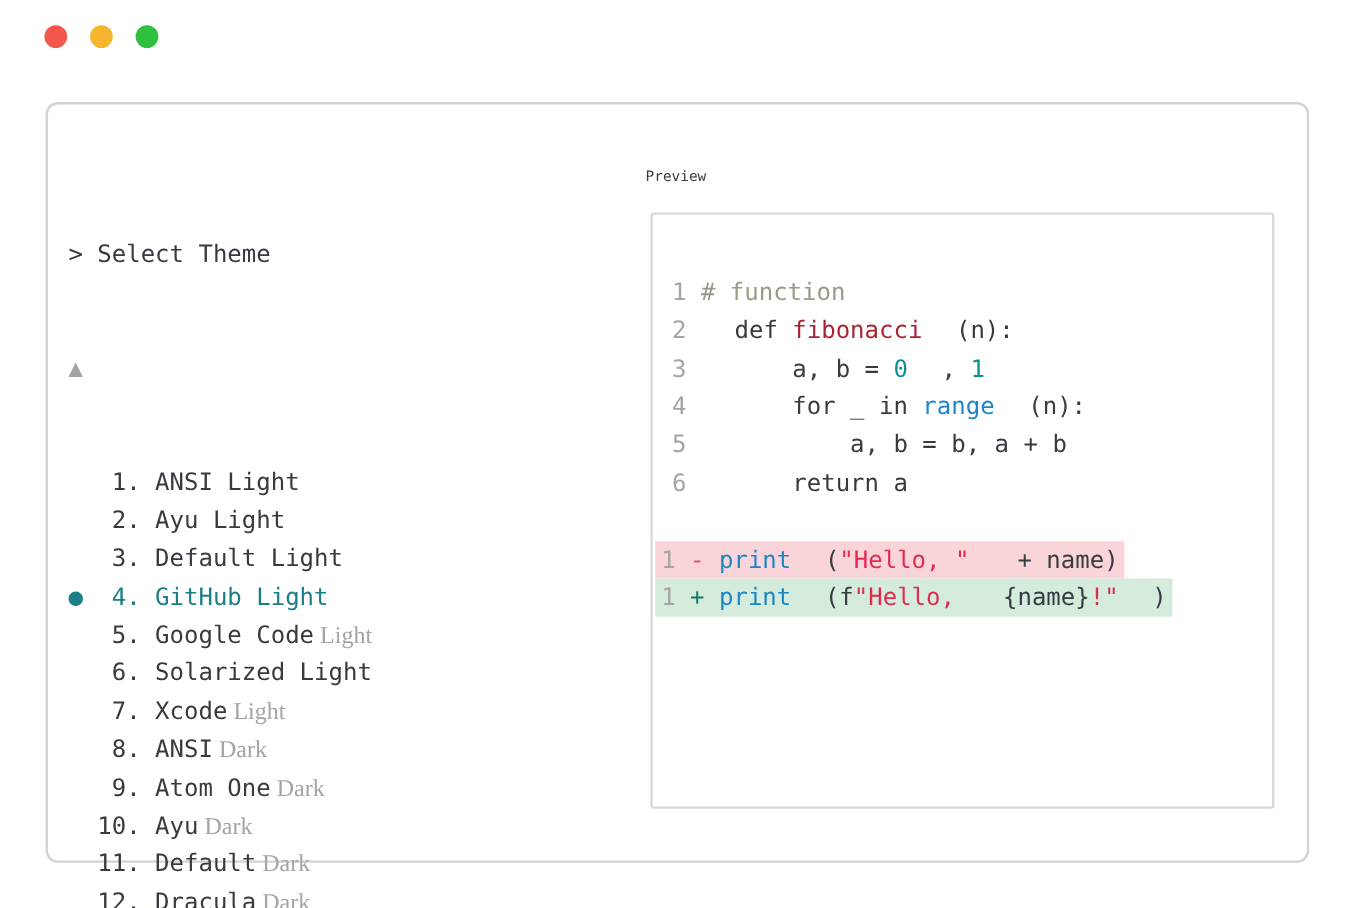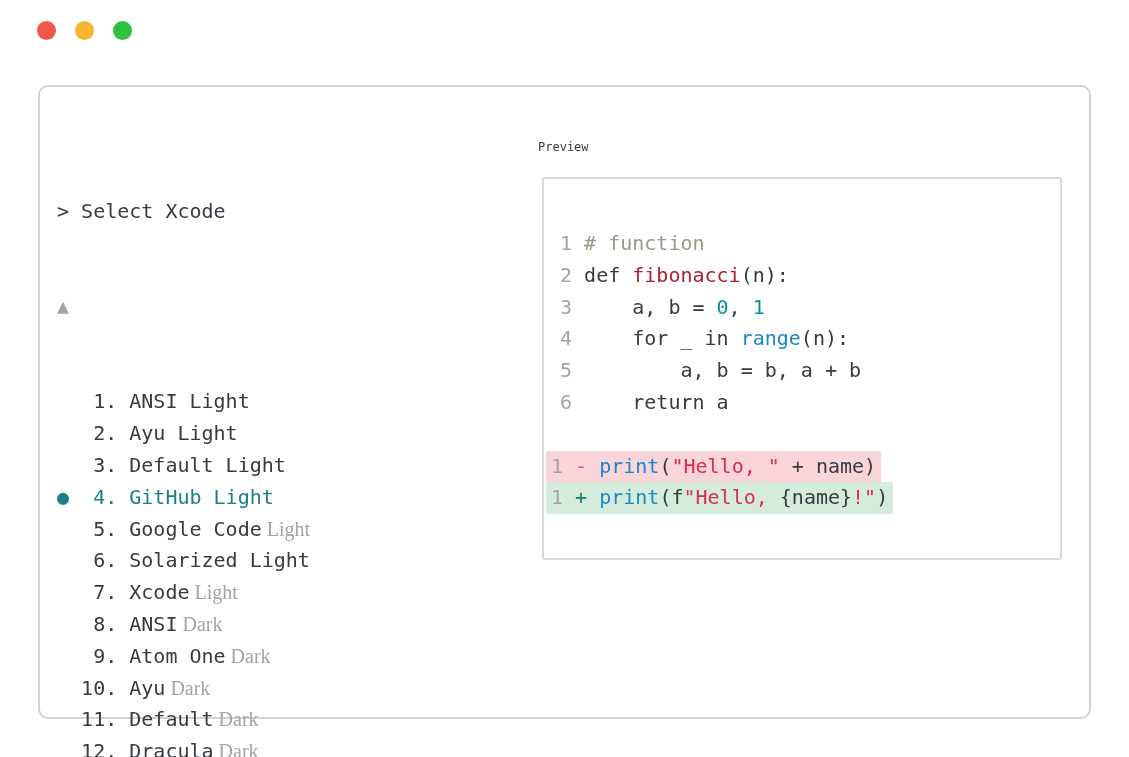--- a/index.html
+++ b/index.html
@@ -27,28 +27,28 @@
         white-space:pre;color:var(--plain);}
   .row{height:31.8px;}
   .row.prompt{color:var(--plain);}
   .row.arrow.up{color:var(--dim);}
   .bullet{color:var(--accent);}
   .dimtxt{color:var(--dim);font-family:Liberation Serif, serif;}
   .item.selected .num,.item.selected .nm{color:var(--accent);}
 
   .preview-label{position:absolute;left:498px;top:45px;font-size:12px;
                  line-height:31.8px;color:var(--plain);white-space:pre;}
-  .preview-box{position:absolute;left:502px;top:90px;width:520px;height:383px;
+  .preview-box{position:absolute;left:502px;top:90px;width:520px;height:497px;
                box-sizing:border-box;border:2px solid var(--preview_border);
                border-radius:3px;background:#fff;overflow:hidden;}
   #code{padding:49px 0 0 16px;font-size:20px;line-height:31.8px;white-space:pre;
         color:var(--plain);}
   .cl{height:31.8px;}
   .ln{color:var(--dim);}
-  .tok-plain{color:var(--plain);}
+  .tok-plain{color:var(--plain);margin-left:28px;}
   .tok-comment{color:var(--comment);}
   .tok-func{color:var(--func);margin-top:44px;}
   .tok-number{color:var(--number);}
   .tok-builtin{color:var(--builtin);}
   .tok-string{color:var(--string);}
   .tok-minus{color:var(--minus);}
   .tok-plus{color:var(--plus);}
   .dhl{display:inline-block;margin-left:-14px;padding:0 5px;border-radius:1px;}
   .dhl.removed{background:var(--removed_bg);}
   .dhl.added{background:var(--added_bg);}
@@ -58,21 +58,21 @@
 
 <div class="traffic">
   <span class="dot red"></span>
   <span class="dot yellow"></span>
   <span class="dot green"></span>
 </div>
 
 <div class="dialog">
 
   <div class="term">
-    <div class="row prompt"><span>&gt;</span> <span>Select Xcode</span></div>
+    <div class="row prompt"><span>&gt;</span> <span>Select Theme</span></div>
     <div class="row arrow up">▲</div>
     <div id="theme-list"><div class="row item"><span class="bullet">  </span><span class="num"> 1. </span><span class="nm">ANSI Light</span></div><div class="row item"><span class="bullet">  </span><span class="num"> 2. </span><span class="nm">Ayu Light</span></div><div class="row item"><span class="bullet">  </span><span class="num"> 3. </span><span class="nm">Default Light</span></div><div class="row item selected"><span class="bullet">● </span><span class="num"> 4. </span><span class="nm">GitHub Light</span></div><div class="row item"><span class="bullet">  </span><span class="num"> 5. </span><span class="nm">Google Code</span><span class="dimtxt"> Light</span></div><div class="row item"><span class="bullet">  </span><span class="num"> 6. </span><span class="nm">Solarized Light</span></div><div class="row item"><span class="bullet">  </span><span class="num"> 7. </span><span class="nm">Xcode</span><span class="dimtxt"> Light</span></div><div class="row item"><span class="bullet">  </span><span class="num"> 8. </span><span class="nm">ANSI</span><span class="dimtxt"> Dark</span></div><div class="row item"><span class="bullet">  </span><span class="num"> 9. </span><span class="nm">Atom One</span><span class="dimtxt"> Dark</span></div><div class="row item"><span class="bullet">  </span><span class="num">10. </span><span class="nm">Ayu</span><span class="dimtxt"> Dark</span></div><div class="row item"><span class="bullet">  </span><span class="num">11. </span><span class="nm">Default</span><span class="dimtxt"> Dark</span></div><div class="row item"><span class="bullet">  </span><span class="num">12. </span><span class="nm">Dracula</span><span class="dimtxt"> Dark</span></div></div>
     
     
     
   </div>
 
   <div class="preview-label">Preview</div>
 
   <div class="preview-box">

